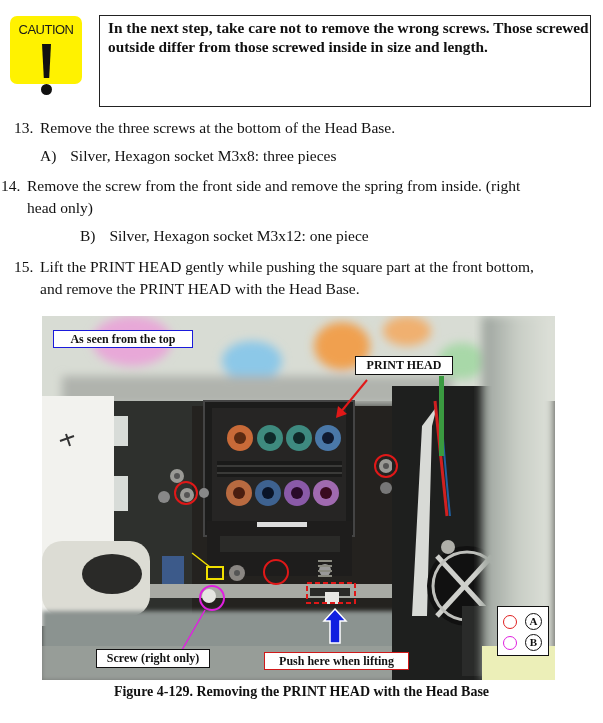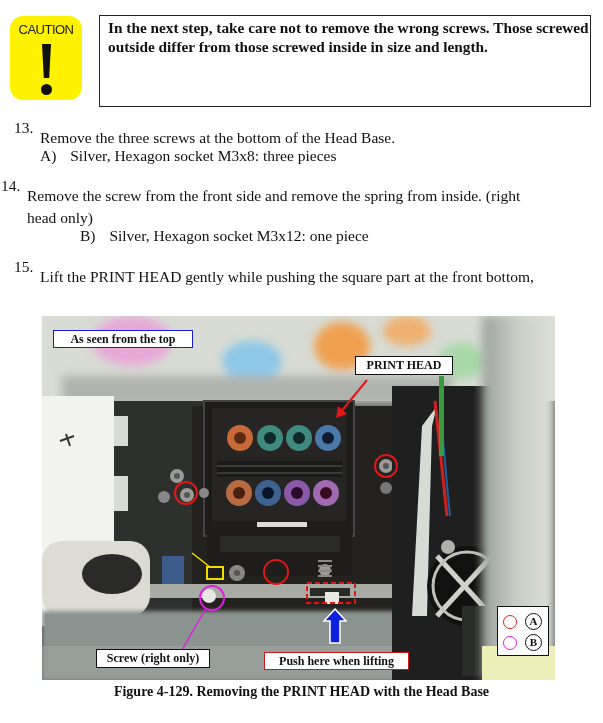--- a/index.html
+++ b/index.html
@@ -1,24 +1,24 @@
 <!DOCTYPE html>
 <html><head>
 <meta charset="utf-8">
 <style>
   html,body{margin:0;padding:0;background:#fff;}
   body{width:603px;height:723px;position:relative;overflow:hidden;font-family:"Liberation Serif",serif;color:#111;}
-  .caution-icon{position:absolute;left:10px;top:16px;width:72px;height:84px;background:#fff200;border-radius:13px;}
+  .caution-icon{position:absolute;left:10px;top:16px;width:72px;height:68px;background:#fff200;border-radius:7px;}
   .caution-label{position:absolute;left:0;right:0;top:6px;text-align:center;font-family:"Liberation Sans",sans-serif;font-size:13px;letter-spacing:-0.5px;color:#1a1a1a;}
   .excl-bar{position:absolute;left:32px;top:28px;width:9px;height:34px;background:#111;clip-path:polygon(0 0,100% 0,80% 100%,20% 100%);}
   .excl-dot{position:absolute;left:31px;top:68px;width:11px;height:11px;border-radius:50%;background:#111;}
   .caution-box{position:absolute;left:99px;top:15px;width:492px;height:92px;border:1px solid #222;box-sizing:border-box;padding:2px 0 0 8px;font-weight:bold;font-size:15.3px;line-height:19px;}
   .step{position:absolute;font-size:15.5px;line-height:22px;}
   .step .num{position:absolute;left:0;}
-  .step .txt{position:absolute;left:26px;margin-top:10px;}
+  .step .txt{position:absolute;left:26px;}
   .sub{position:absolute;font-size:15.5px;}
   .photo{position:absolute;left:42px;top:316px;width:513px;height:364px;overflow:hidden;background:#22c55e;}
   .fig-cap{position:absolute;left:0;right:0;top:684px;text-align:center;font-weight:bold;font-size:14px;}
   .lbl{position:absolute;background:#fff;font-weight:bold;font-size:12px;text-align:center;white-space:nowrap;box-sizing:border-box;}
   .legend{position:absolute;background:#fff;border:1px solid #111;}
   .lcirc{position:absolute;width:12px;height:12px;border-radius:50%;border:1.3px solid;}
   .lletter{position:absolute;width:15px;height:15px;border-radius:50%;border:1px solid #111;font-weight:bold;font-size:11px;text-align:center;line-height:15px;}
 </style>
 </head>
 <body>
@@ -47,20 +47,21 @@
   <span class="txt" style="top:22px;">head only)</span>
 </div>
 <div class="sub" style="left:40px;top:227px;margin-left:40px;">
   <span>B)</span>
   <span style="margin-left:10px;">Silver, Hexagon socket M3x12: one piece</span>
 </div>
 
 <div class="step" style="left:14px;top:256px;width:580px;height:44px;">
   <span class="num">15.</span>
   <span class="txt" style="top:0;">Lift the PRINT HEAD gently while pushing the square part at the front bottom,</span>
+  <span class="txt" style="top:22px;">and remove the PRINT HEAD with the Head Base.</span>
 </div>
 
 <div class="photo">
   <svg width="513" height="364" viewBox="0 0 513 364">
     <defs>
       <filter id="blur4">
           <feGaussianBlur stdDeviation="5"></feGaussianBlur>
         </filter>
       <filter id="blur2">
           <feGaussianBlur stdDeviation="2"></feGaussianBlur>

